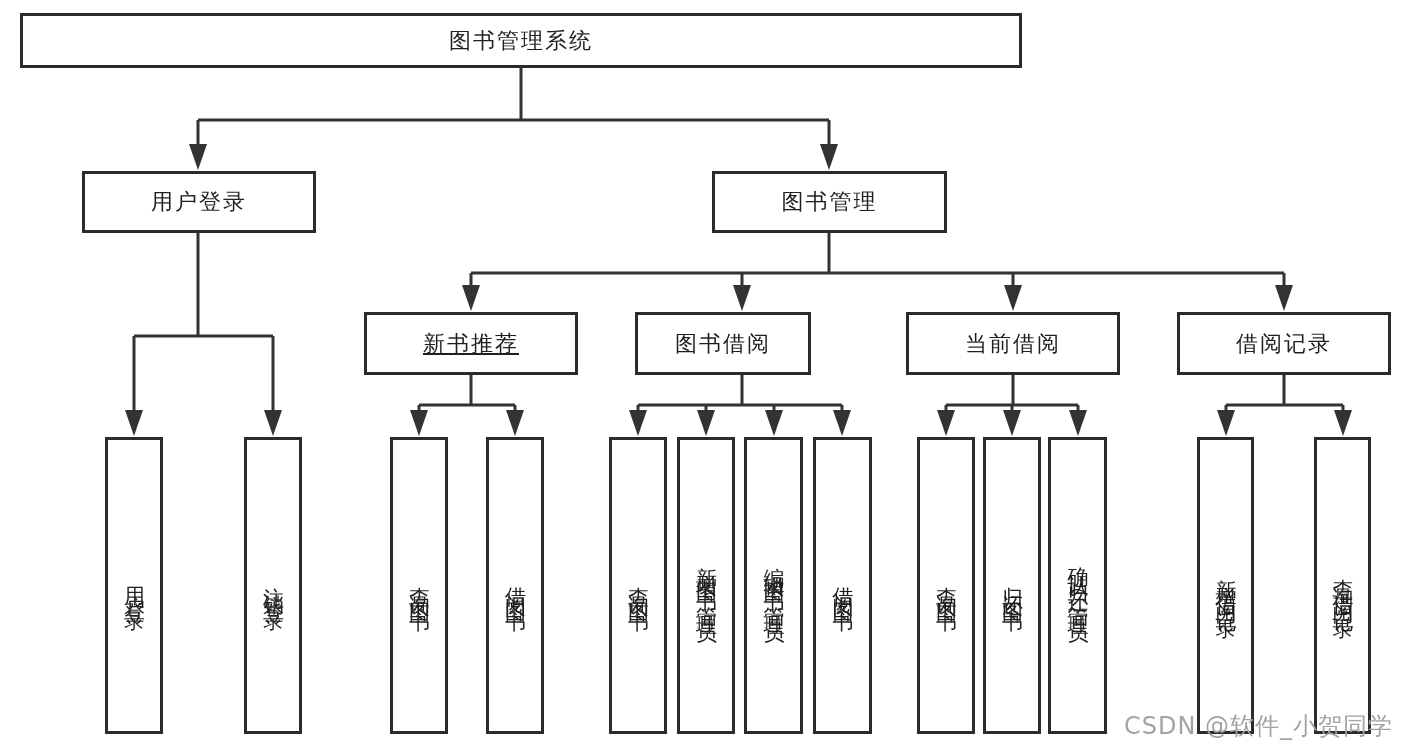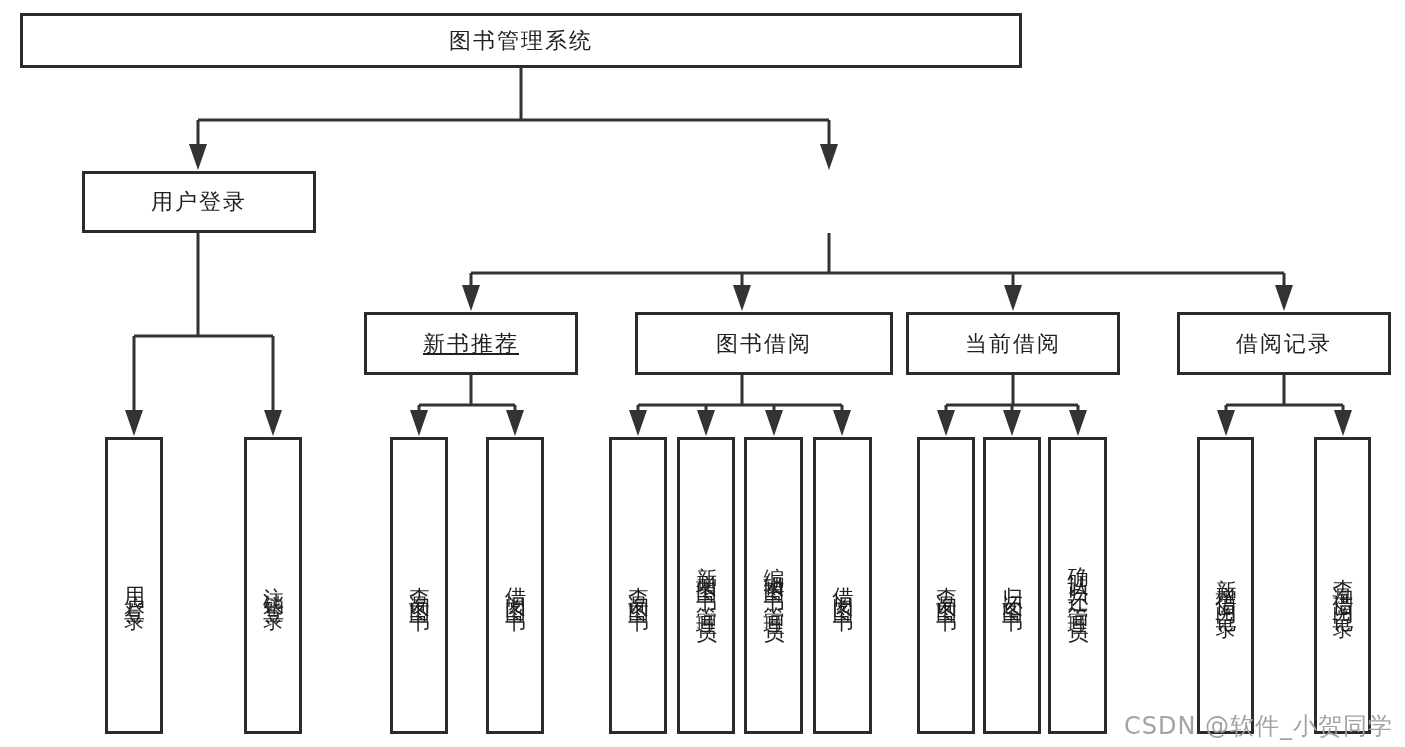--- a/index.html
+++ b/index.html
@@ -109,23 +109,24 @@
     <g>
       <path d="M1284 375 V405 M1226 405 H1343 M1226 405 V414 M1343 405 V414"></path>
       <polygon points="1217,410 1235,410 1226,436"></polygon>
       <polygon points="1334,410 1352,410 1343,436"></polygon>
     </g>
   </svg>
 
   <div class="box h" style="left:20px; top:13px; width:1002px; height:55px;">图书管理系统</div>
 
   <div class="box h" style="left:82px; top:171px; width:234px; height:62px;">用户登录</div>
+  <div class="box h" style="left:712px; top:171px; width:235px; height:62px;">图书管理</div>
 
   <div class="box h" style="left:364px; top:312px; width:214px; height:63px;text-decoration:underline;">新书推荐</div>
-  <div class="box h" style="left:635px; top:312px; width:258px; height:63px;">图书借阅</div>
+  <div class="box h" style="left:635px; top:312px; width:176px; height:63px;">图书借阅</div>
   <div class="box h" style="left:906px; top:312px; width:214px; height:63px;text-align:right;">当前借阅</div>
   <div class="box h" style="left:1177px; top:312px; width:214px; height:63px;">借阅记录</div>
 
   <div class="box v" style="left:105px; top:437px; width:58px; height:297px;">用户登录</div>
   <div class="box v" style="left:244px; top:437px; width:58px; height:297px;">注销登录</div>
 
   <div class="box v" style="left:390px; top:437px; width:58px; height:297px;">查询图书</div>
   <div class="box v" style="left:486px; top:437px; width:58px; height:297px;">借阅图书</div>
 
   <div class="box v" style="left:609px; top:437px; width:58px; height:297px;">查询图书</div>

